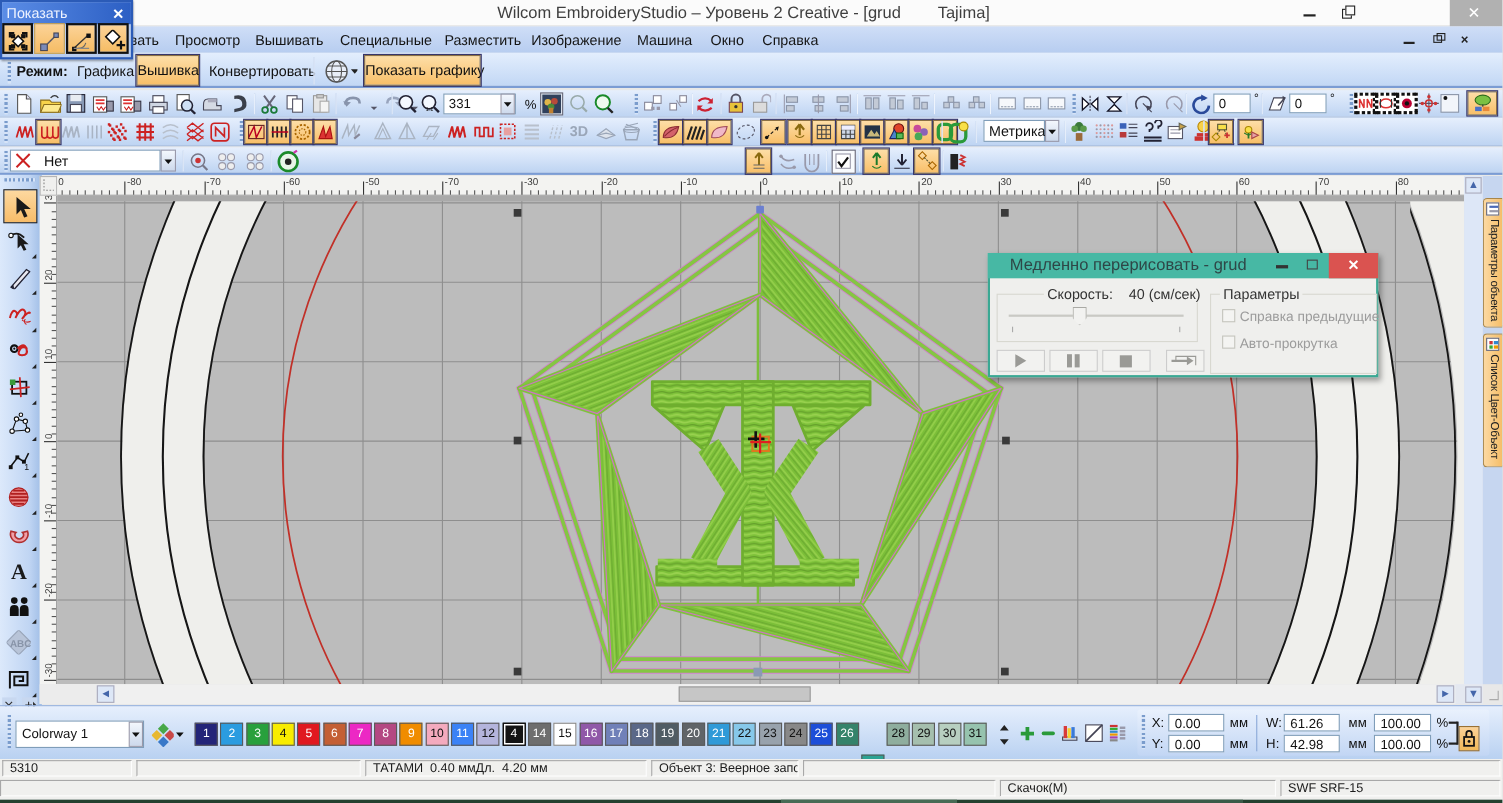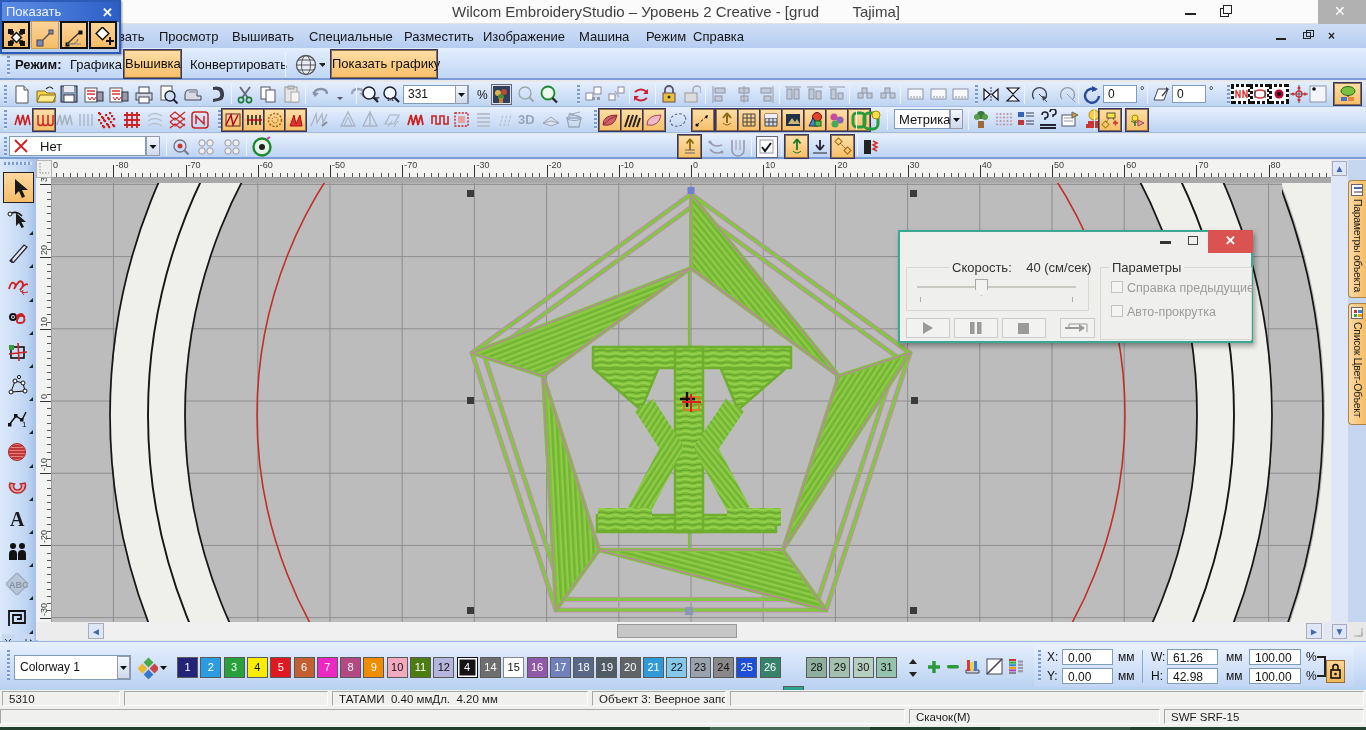--- a/index.html
+++ b/index.html
@@ -58,21 +58,21 @@
 <div class="abs" style="left:1318px;top:0;width:48px;height:24px;background:#b1b1b1"></div>
 <div class="abs" style="left:1334px;top:3px;color:#fff;font-size:14px">✕</div>
 <div id="menubar" class="abs"></div>
 <div class="mi" style="left:118px">вать</div>
 <div class="mi" style="left:159px">Просмотр</div>
 <div class="mi" style="left:232px">Вышивать</div>
 <div class="mi" style="left:309px">Специальные</div>
 <div class="mi" style="left:404px">Разместить</div>
 <div class="mi" style="left:483px">Изображение</div>
 <div class="mi" style="left:579px">Машина</div>
-<div class="mi" style="left:646px">Режим</div>
+<div class="mi" style="left:646px">Окно</div>
 <div class="mi" style="left:693px">Справка</div>
 <div class="abs" style="left:1276px;top:38px;width:10px;height:2px;background:#222"></div>
 <div class="abs" style="left:1303px;top:32px;width:8px;height:7px;border:1.5px solid #222"></div>
 <div class="abs" style="left:1306px;top:30px;width:8px;height:7px;border:1.5px solid #222"></div>
 <div class="abs" style="left:1328px;top:29px;width:11px;height:11px;color:#222;font-size:12px;font-weight:bold">×</div>
 <div id="modebar" class="abs"></div>
 <div class="handle" style="left:7px;top:52px;height:24px"></div>
 <div class="abs" style="left:15px;top:57px;font-size:13px;font-weight:bold;color:#111">Режим:</div>
 <div class="abs" style="left:70px;top:57px;font-size:13px;color:#111">Графика</div>
 <div class="obtn" style="left:124px;top:50px;width:57px;height:28px;font-size:13px;text-align:center;line-height:26px">Вышивка</div>
@@ -1276,21 +1276,21 @@
 <div class="swatch" style="left:177.0px;background:#232478;color:#fff;">1</div>
 <div class="swatch" style="left:200.3px;background:#2b9ce0;color:#fff;">2</div>
 <div class="swatch" style="left:223.6px;background:#28a03c;color:#fff;">3</div>
 <div class="swatch" style="left:246.9px;background:#f8ec00;color:#111;">4</div>
 <div class="swatch" style="left:270.2px;background:#e01820;color:#fff;">5</div>
 <div class="swatch" style="left:293.5px;background:#c45f34;color:#fff;">6</div>
 <div class="swatch" style="left:316.8px;background:#ec28c4;color:#fff;">7</div>
 <div class="swatch" style="left:340.1px;background:#b44882;color:#fff;">8</div>
 <div class="swatch" style="left:363.4px;background:#f08c00;color:#fff;">9</div>
 <div class="swatch" style="left:386.7px;background:#f4aabe;color:#111;">10</div>
-<div class="swatch" style="left:410.0px;background:#4d7c0f;color:#fff;">11</div>
+<div class="swatch" style="left:410.0px;background:#3b82f6;color:#fff;">11</div>
 <div class="swatch" style="left:433.3px;background:#b4b4dc;color:#111;">12</div>
 <div class="swatch" style="left:456.6px;background:#141414;color:#fff;box-shadow:inset 0 0 0 1.5px #fff;border-color:#111;">4</div>
 <div class="swatch" style="left:479.9px;background:#6e6e6e;color:#fff;">14</div>
 <div class="swatch" style="left:503.2px;background:#ffffff;color:#111;border-color:#888;">15</div>
 <div class="swatch" style="left:526.5px;background:#9058a8;color:#fff;">16</div>
 <div class="swatch" style="left:549.8px;background:#7080b8;color:#fff;">17</div>
 <div class="swatch" style="left:573.1px;background:#5a6888;color:#fff;">18</div>
 <div class="swatch" style="left:596.4px;background:#505c64;color:#fff;">19</div>
 <div class="swatch" style="left:619.7px;background:#606468;color:#fff;">20</div>
 <div class="swatch" style="left:643.0px;background:#2f9ad8;color:#fff;">21</div>
@@ -1402,20 +1402,21 @@
     <rect x="1.5" y="15.5" width="4" height="4" fill="#111"></rect>
     <rect x="14.5" y="3.5" width="4" height="4" fill="#111"></rect>
     <path d="M7,17 a7,7 0 0 0 7,-5" fill="none" stroke="#666"></path>
     <path d="M3,17 h14" stroke="#888"></path>
   </svg>
 <svg class="ic" style="left:93px;top:27px" width="21" height="21" viewBox="0 0 21 21">
     <rect x="5" y="2" width="9" height="9" fill="#fff" stroke="#111" stroke-width="1.4" transform="rotate(45 9.5 6.5)"></rect>
     <path d="M13,14 h8 m-4,-4 v8" stroke="#111" stroke-width="2"></path>
   </svg>
 <div id="dlg" class="abs">
+    <div id="dlgtitle">Медленно перерисовать - grud</div>
     <div style="position:absolute;left:260px;top:9px;width:11px;height:3px;background:#333"></div>
     <div style="position:absolute;left:288px;top:4px;width:10px;height:9px;border:1.5px solid #444"></div>
     <div id="dlgclose">✕</div>
     <div class="gbox" style="left:6px;top:35px;width:183px;height:44px"></div>
     <div class="abs" style="left:49px;top:28px;background:#efefed;font-size:13px;color:#333;padding:0 3px;white-space:pre">Скорость:    40 (см/сек)</div>
     <div class="abs" style="left:17px;top:54px;width:159px;height:2px;background:#c9c9c4"></div>
     <div class="abs" style="left:75px;top:47px;width:13px;height:17px;background:#f2f2f0;border:1px solid #a9a9a4;clip-path:polygon(0 0,100% 0,100% 60%,50% 100%,0 60%)"></div>
     <div class="abs" style="left:20px;top:65px;width:1px;height:5px;background:#aaa"></div>
     <div class="abs" style="left:172px;top:65px;width:1px;height:5px;background:#aaa"></div>
     <div class="dbtn" style="left:6px;top:86px"><svg width="42" height="18">

